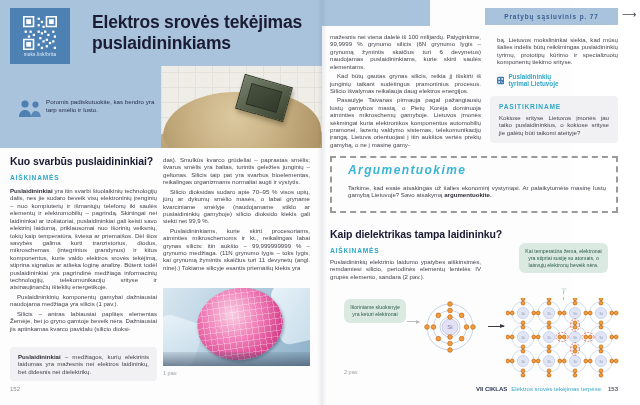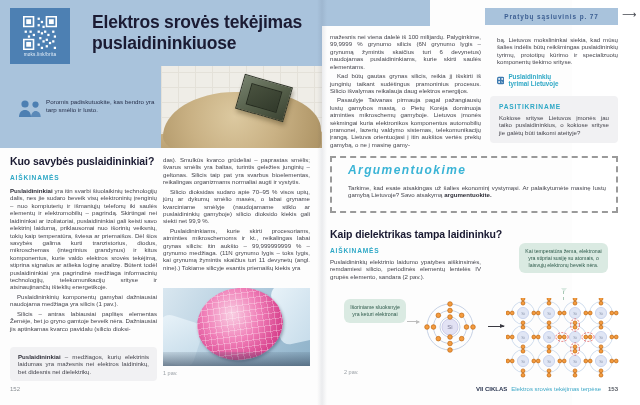--- a/index.html
+++ b/index.html
@@ -130,21 +130,21 @@
         <rect x="11" y="19" width="1.4" height="1.4"></rect>
           <rect x="14" y="18" width="1.4" height="1.4"></rect>
         <rect x="19" y="19" width="1.4" height="1.4"></rect>
       </g>
     </svg>
     <span class="qr-caption">moks.link/brita</span>
   </div>
 
   <div class="abs page-title">
     <div>Elektros srovės tekėjimas</div>
-    <div>puslaidininkiuose</div>
+    <div>puslaidininkiams</div>
   </div>
 
   <svg class="abs disc-icon" width="26" height="20" viewBox="0 0 26 20">
     <g fill="#4d7fb2">
       <circle cx="8" cy="5" r="3.6"></circle>
       <path d="M2 18c0-4.4 2.7-7 6-7s6 2.6 6 7z"></path>
       <circle cx="18.5" cy="5.6" r="3.1"></circle>
       <path d="M13.8 18c.5-3.8 2.6-6 4.7-6 2.9 0 5.2 2.3 5.2 6z" opacity=".85"></path>
     </g>
   </svg>
@@ -158,21 +158,21 @@
         <div class="chip-core"></div>
       </div>
   </div>
 
   <div class="abs wb-bar">
     <span class="wb-label">Pratybų sąsiuvinis p. 77</span>
   </div>
   <div class="abs wb-arrow">⟶</div>
 
   <div class="abs col1">
-    <div class="h2">Kuo savybės puslaidininkiai?</div>
+    <div class="h2">Kuo svarbūs puslaidininkiai?</div>
     <span class="label">AIŠKINAMĖS</span>
     <p class="bp"><span class="bold">Puslaidininkiai</span><span> yra itin svarbi šiuolaikinių technologijų dalis, nes jie sudaro beveik visų elektroninių įrenginių – nuo kompiuterių ir išmaniųjų telefonų iki saulės elementų ir elektromobilių – pagrindą. Skirtingai nei laidininkai ar izoliatoriai, puslaidininkiai gali keisti savo elektrinį laidumą, priklausomai nuo išorinių veiksnių, tokių kaip temperatūra, šviesa ar priemaišos. Dėl šios savybės galima kurti tranzistorius, diodus, mikroschemas (integrinius grandynus) ir kitus komponentus, kurie valdo elektros srovės tekėjimą, stiprina signalus ar atlieka loginę analizę. Būtent todėl puslaidininkiai yra pagrindinė medžiaga informacinių technologijų, telekomunikacijų srityse ir atsinaujinančių išteklių energetikoje.</span></p>
     <p class="bp indent">Puslaidininkinių komponentų gamybai dažniausiai naudojama medžiaga yra silicis (1 pav.).</p>
     <p class="bp indent">Silicis – antras labiausiai paplitęs elementas Žemėje, bet jo gryno gamtoje beveik nėra. Dažniausiai jis aptinkamas kvarco pavidalu (silicio dioksi-</p>
   </div>
 
   <div class="abs defbox">
     <p class="bp"><span class="bold">Puslaidininkiai</span><span> – medžiagos, kurių elektrinis laidumas yra mažesnis nei elektros laidininkų, bet didesnis nei dielektrikų.</span></p>
   </div>
 

